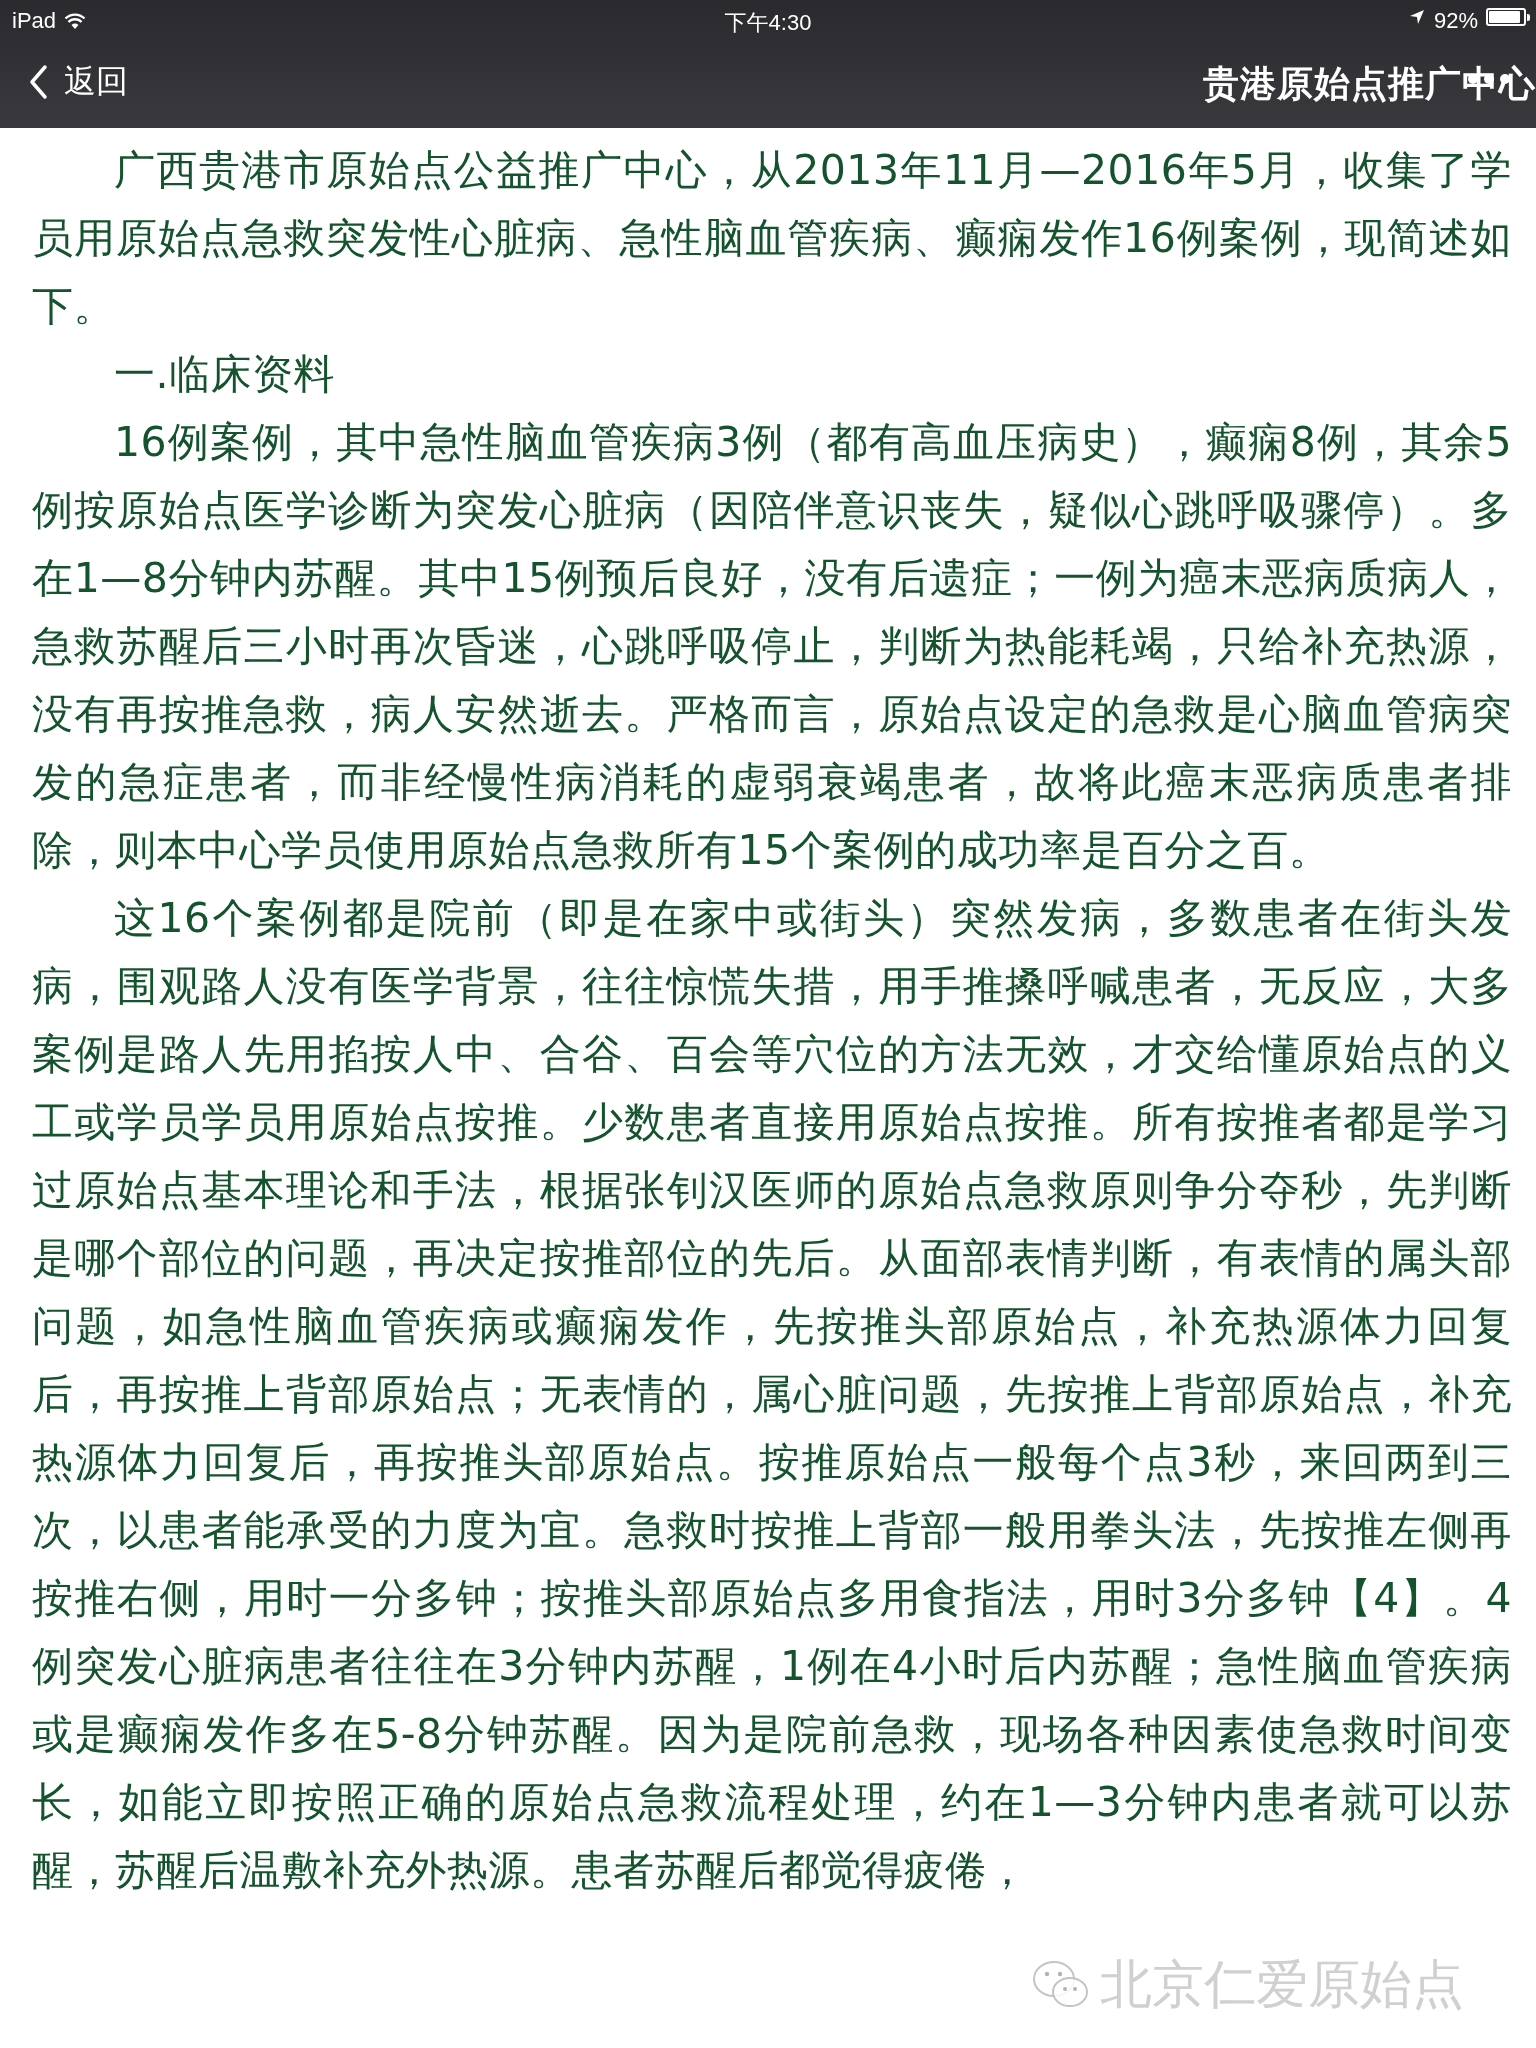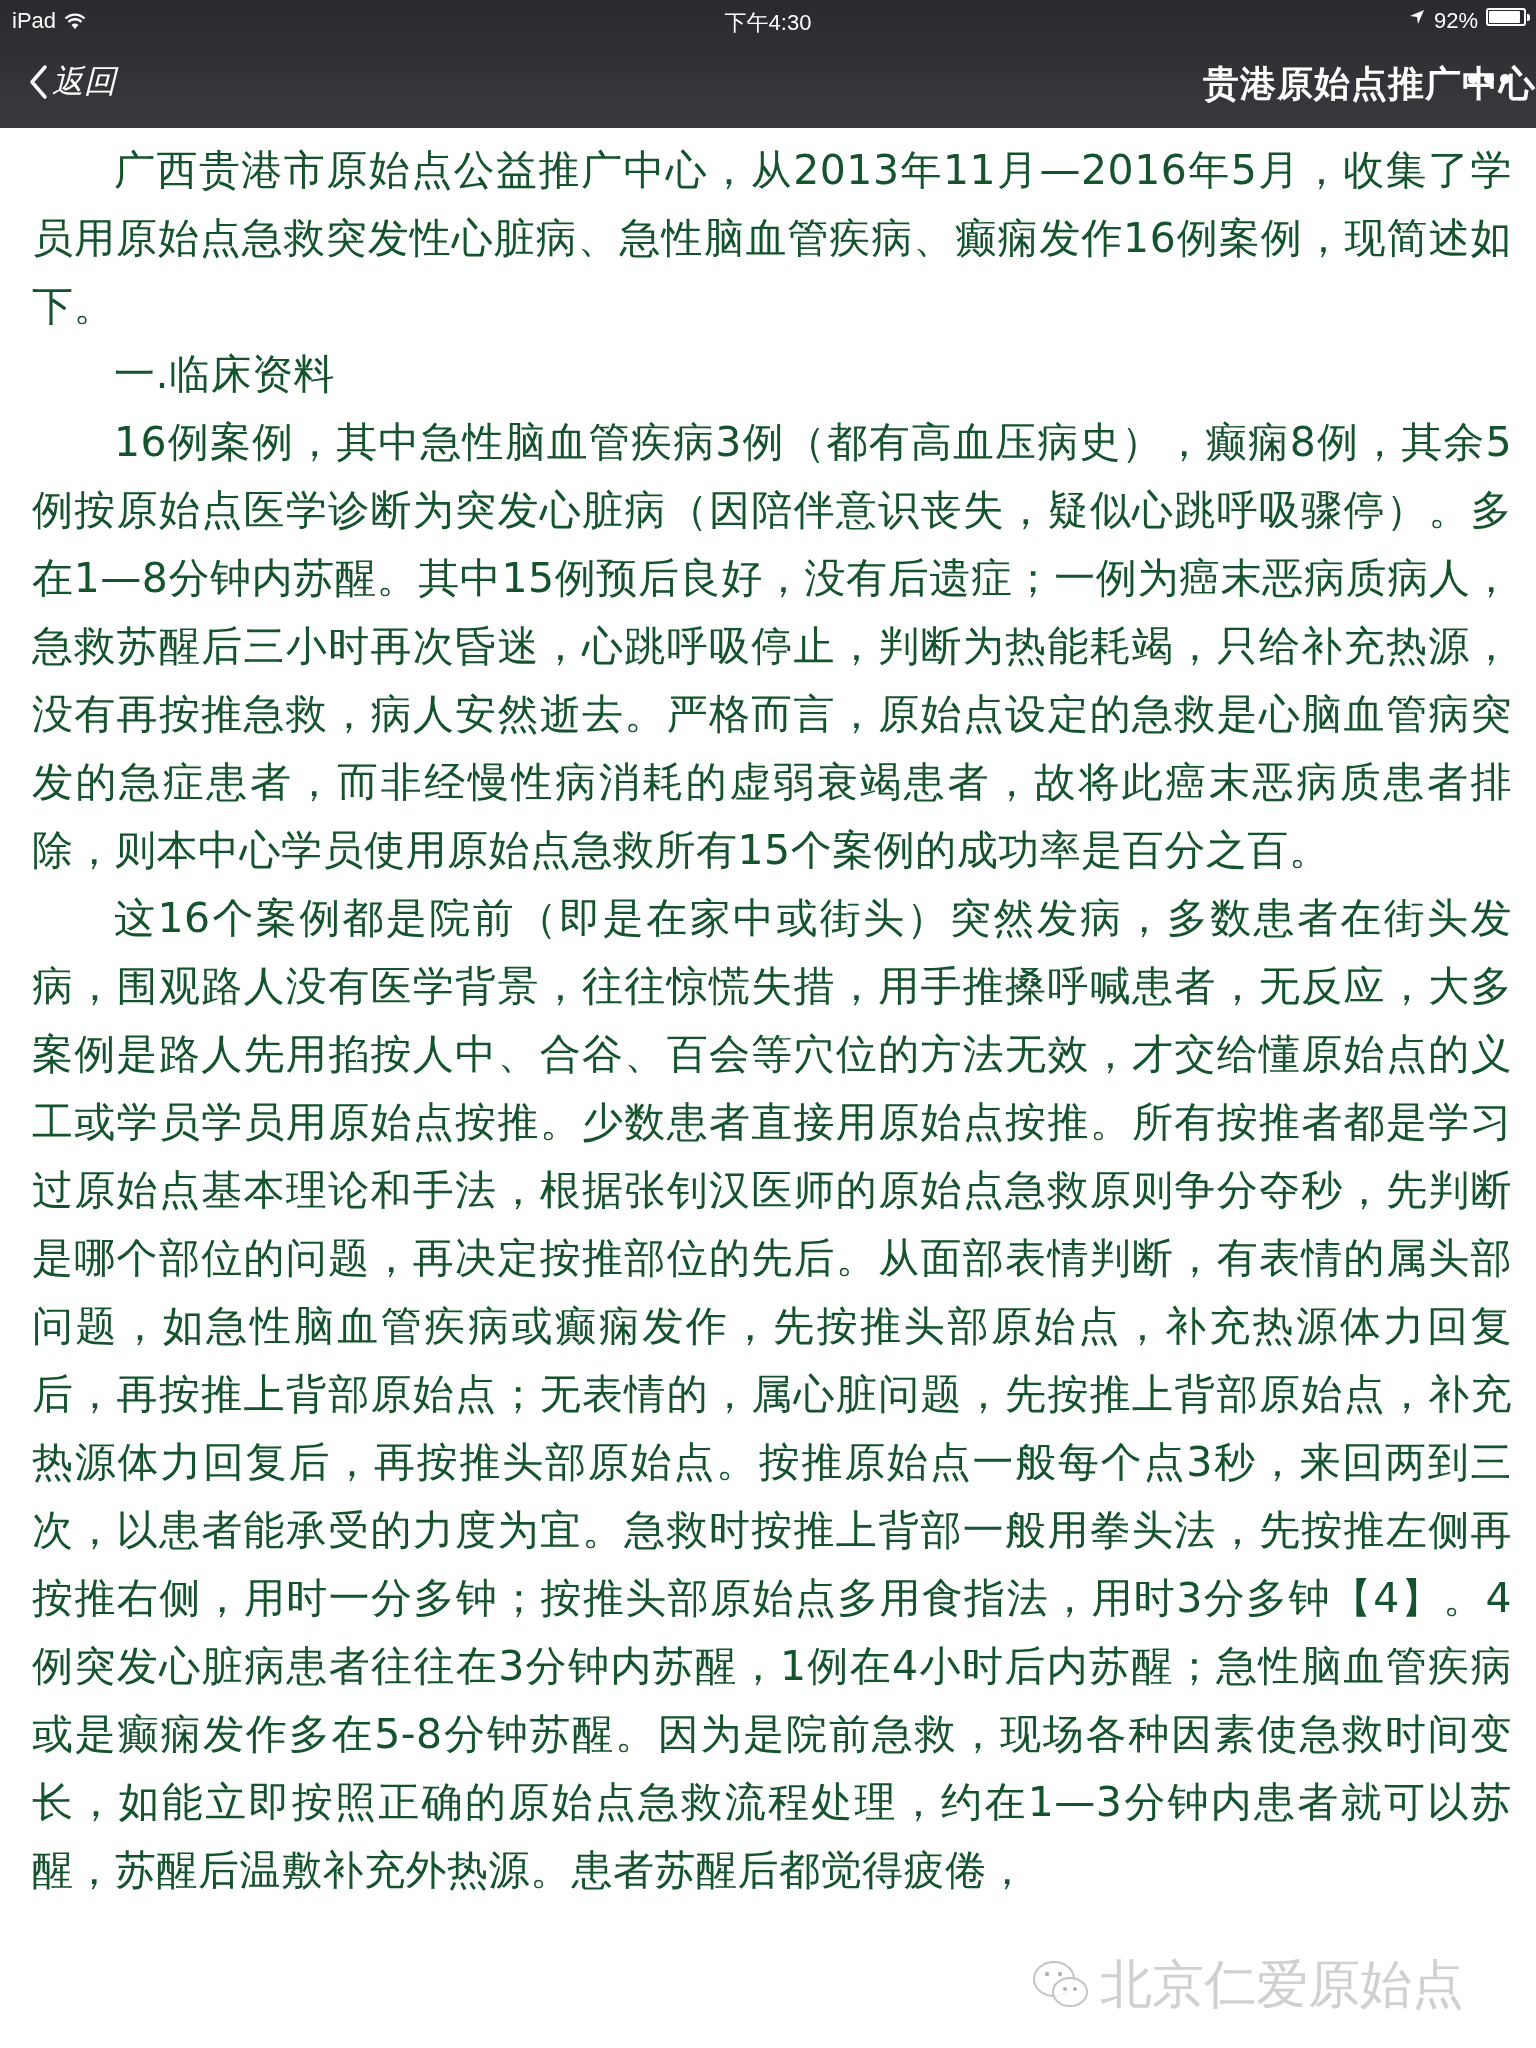--- a/index.html
+++ b/index.html
@@ -75,24 +75,23 @@
       position: absolute;
       left: 0; top: 40px;
       width: 1536px;
       height: 88px;
     }
     .back-button {
       position: absolute;
       left: 28px; top: 20px;
       display: flex;
       align-items: center;
-      gap: 4px;
+      gap: 16px;
       font-size: 32px;
       cursor: pointer;
-      font-style: italic;
     }
     .back-chevron {
       width: 20px; height: 36px;
     }
     .nav-title {
       position: absolute;
       left: 0; right: 0; top: 20px;
       text-align: right;
       font-size: 36px;
       letter-spacing: 1px;

